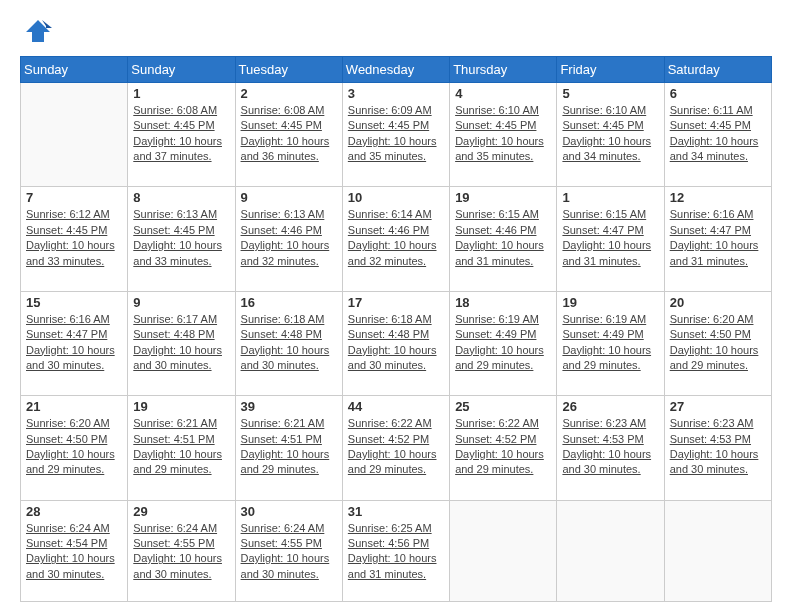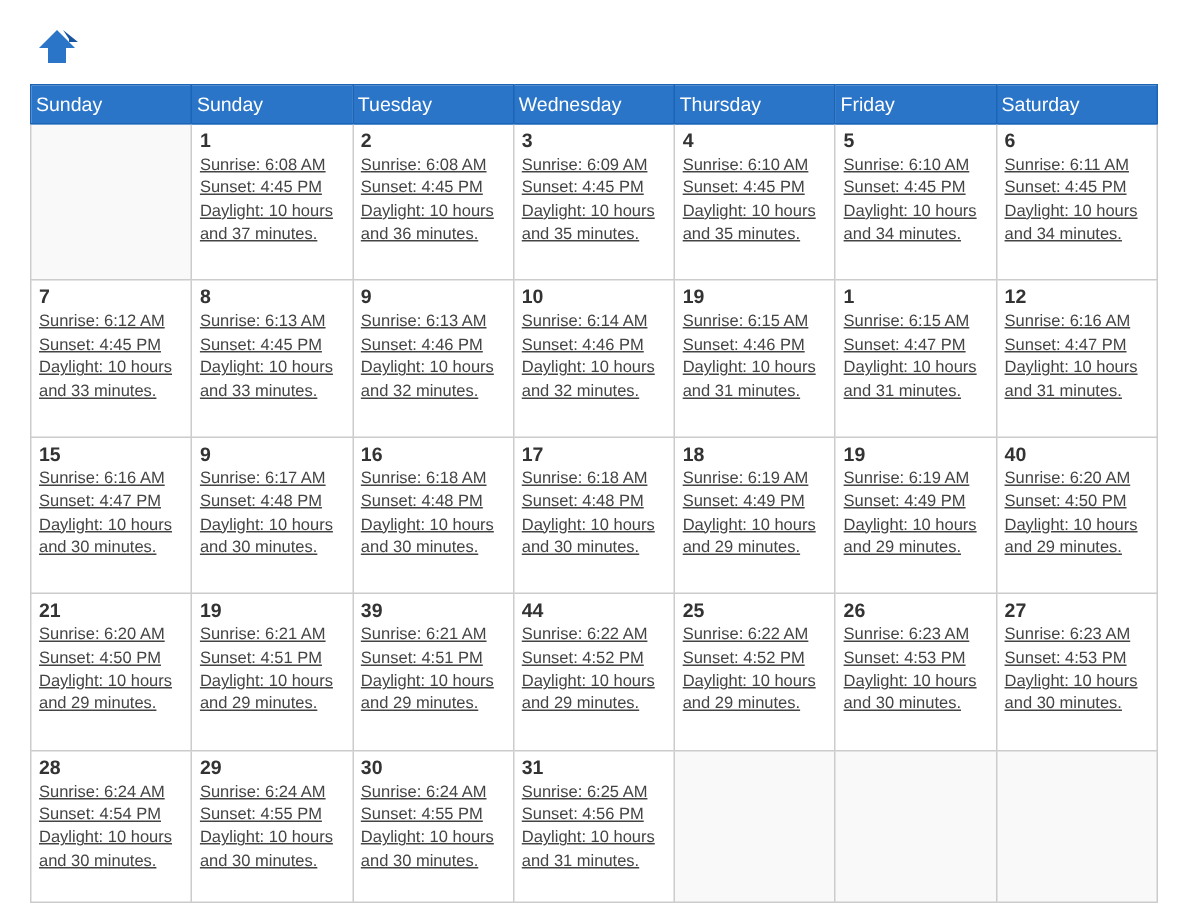--- a/index.html
+++ b/index.html
@@ -216,21 +216,21 @@
           </td>
           <td>
             <span class="day-number">18</span>
             <div class="day-info">Sunrise: 6:19 AM<br>Sunset: 4:49 PM<br>Daylight: 10 hours<br>and 29 minutes.</div>
           </td>
           <td>
             <span class="day-number">19</span>
             <div class="day-info">Sunrise: 6:19 AM<br>Sunset: 4:49 PM<br>Daylight: 10 hours<br>and 29 minutes.</div>
           </td>
           <td>
-            <span class="day-number">40</span>
+            <span class="day-number">20</span>
             <div class="day-info">Sunrise: 6:20 AM<br>Sunset: 4:50 PM<br>Daylight: 10 hours<br>and 29 minutes.</div>
           </td>
         </tr>
         <tr>
           <td>
             <span class="day-number">21</span>
             <div class="day-info">Sunrise: 6:20 AM<br>Sunset: 4:50 PM<br>Daylight: 10 hours<br>and 29 minutes.</div>
           </td>
           <td>
             <span class="day-number">19</span>

